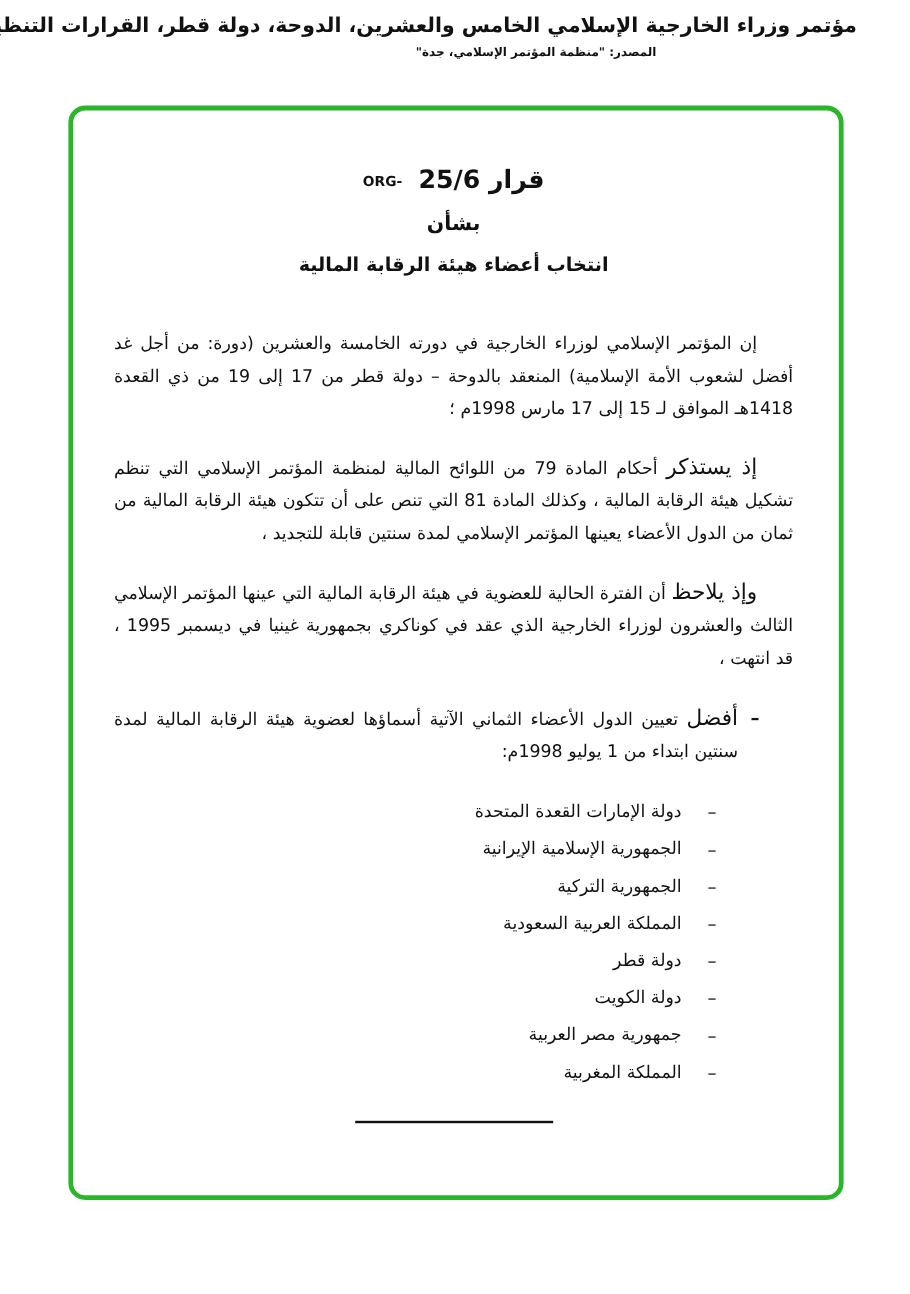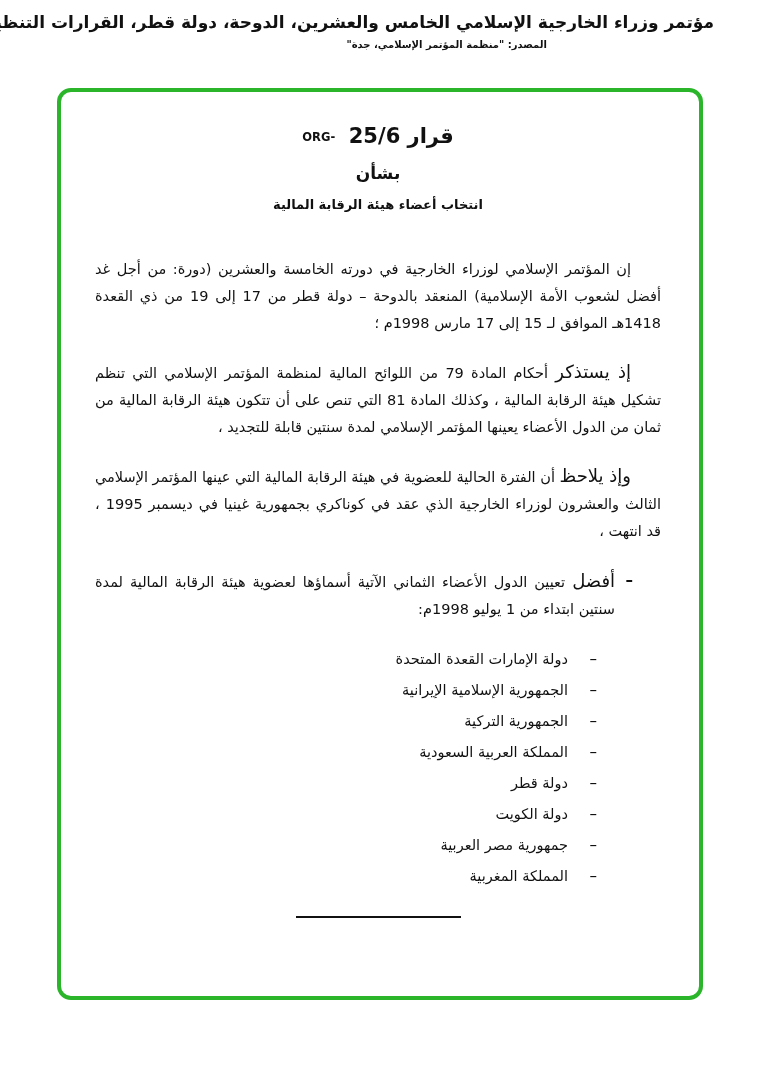--- a/index.html
+++ b/index.html
@@ -13,30 +13,30 @@
 
   
   .top-header { position:absolute; top:12px; right:44px; left:0; direction:rtl; text-align:right; }
   .header-line1 { font-size:17px; font-weight:bold; white-space:nowrap; letter-spacing:0; }
   .header-line2 { font-size:10px; font-weight:bold; margin-top:7px; padding-left:0; padding-right:167px; white-space:nowrap; }
 
   
   .green-box {
     position:absolute; top:88px; left:57px; width:646px; height:912px;
     border:4px solid #2bb52b; border-radius:14px;
-    padding:26px 38px 0 34px;
+    padding:40px 38px 0 34px;
     direction:rtl; overflow:hidden;
   }
 
   .title-block { text-align:center; margin-top:6px; }
   .title-line1 { font-weight:bold; }
   .title-main { font-size:21px; letter-spacing:1px; }
   .title-org { font-size:11.5px; direction:ltr; unicode-bidi:isolate; margin-right:8px; position:relative; top:-2px; }
   .title-line2 { font-size:17px; font-weight:bold; margin-top:15px; }
-  .title-line3 { font-size:13px; font-weight:bold; margin-top:14px; letter-spacing:1px; }
+  .title-line3 { font-size:16px; font-weight:bold; margin-top:14px; letter-spacing:1px; }
 
   .body-text { margin-top:42px; }
   .para {
     direction:rtl; text-align:justify; font-size:14.5px; line-height:27px;
     text-indent:30px; margin-bottom:21px;
   }
   .para .lead, .decision-text .lead { font-weight:normal; font-size:18px; }
 
   .decision { display:flex; direction:rtl; margin-top:22px; padding-right:28px; }
   .decision-dash { flex:0 0 auto; width:18px; font-weight:bold; font-size:15px; line-height:27px; }

